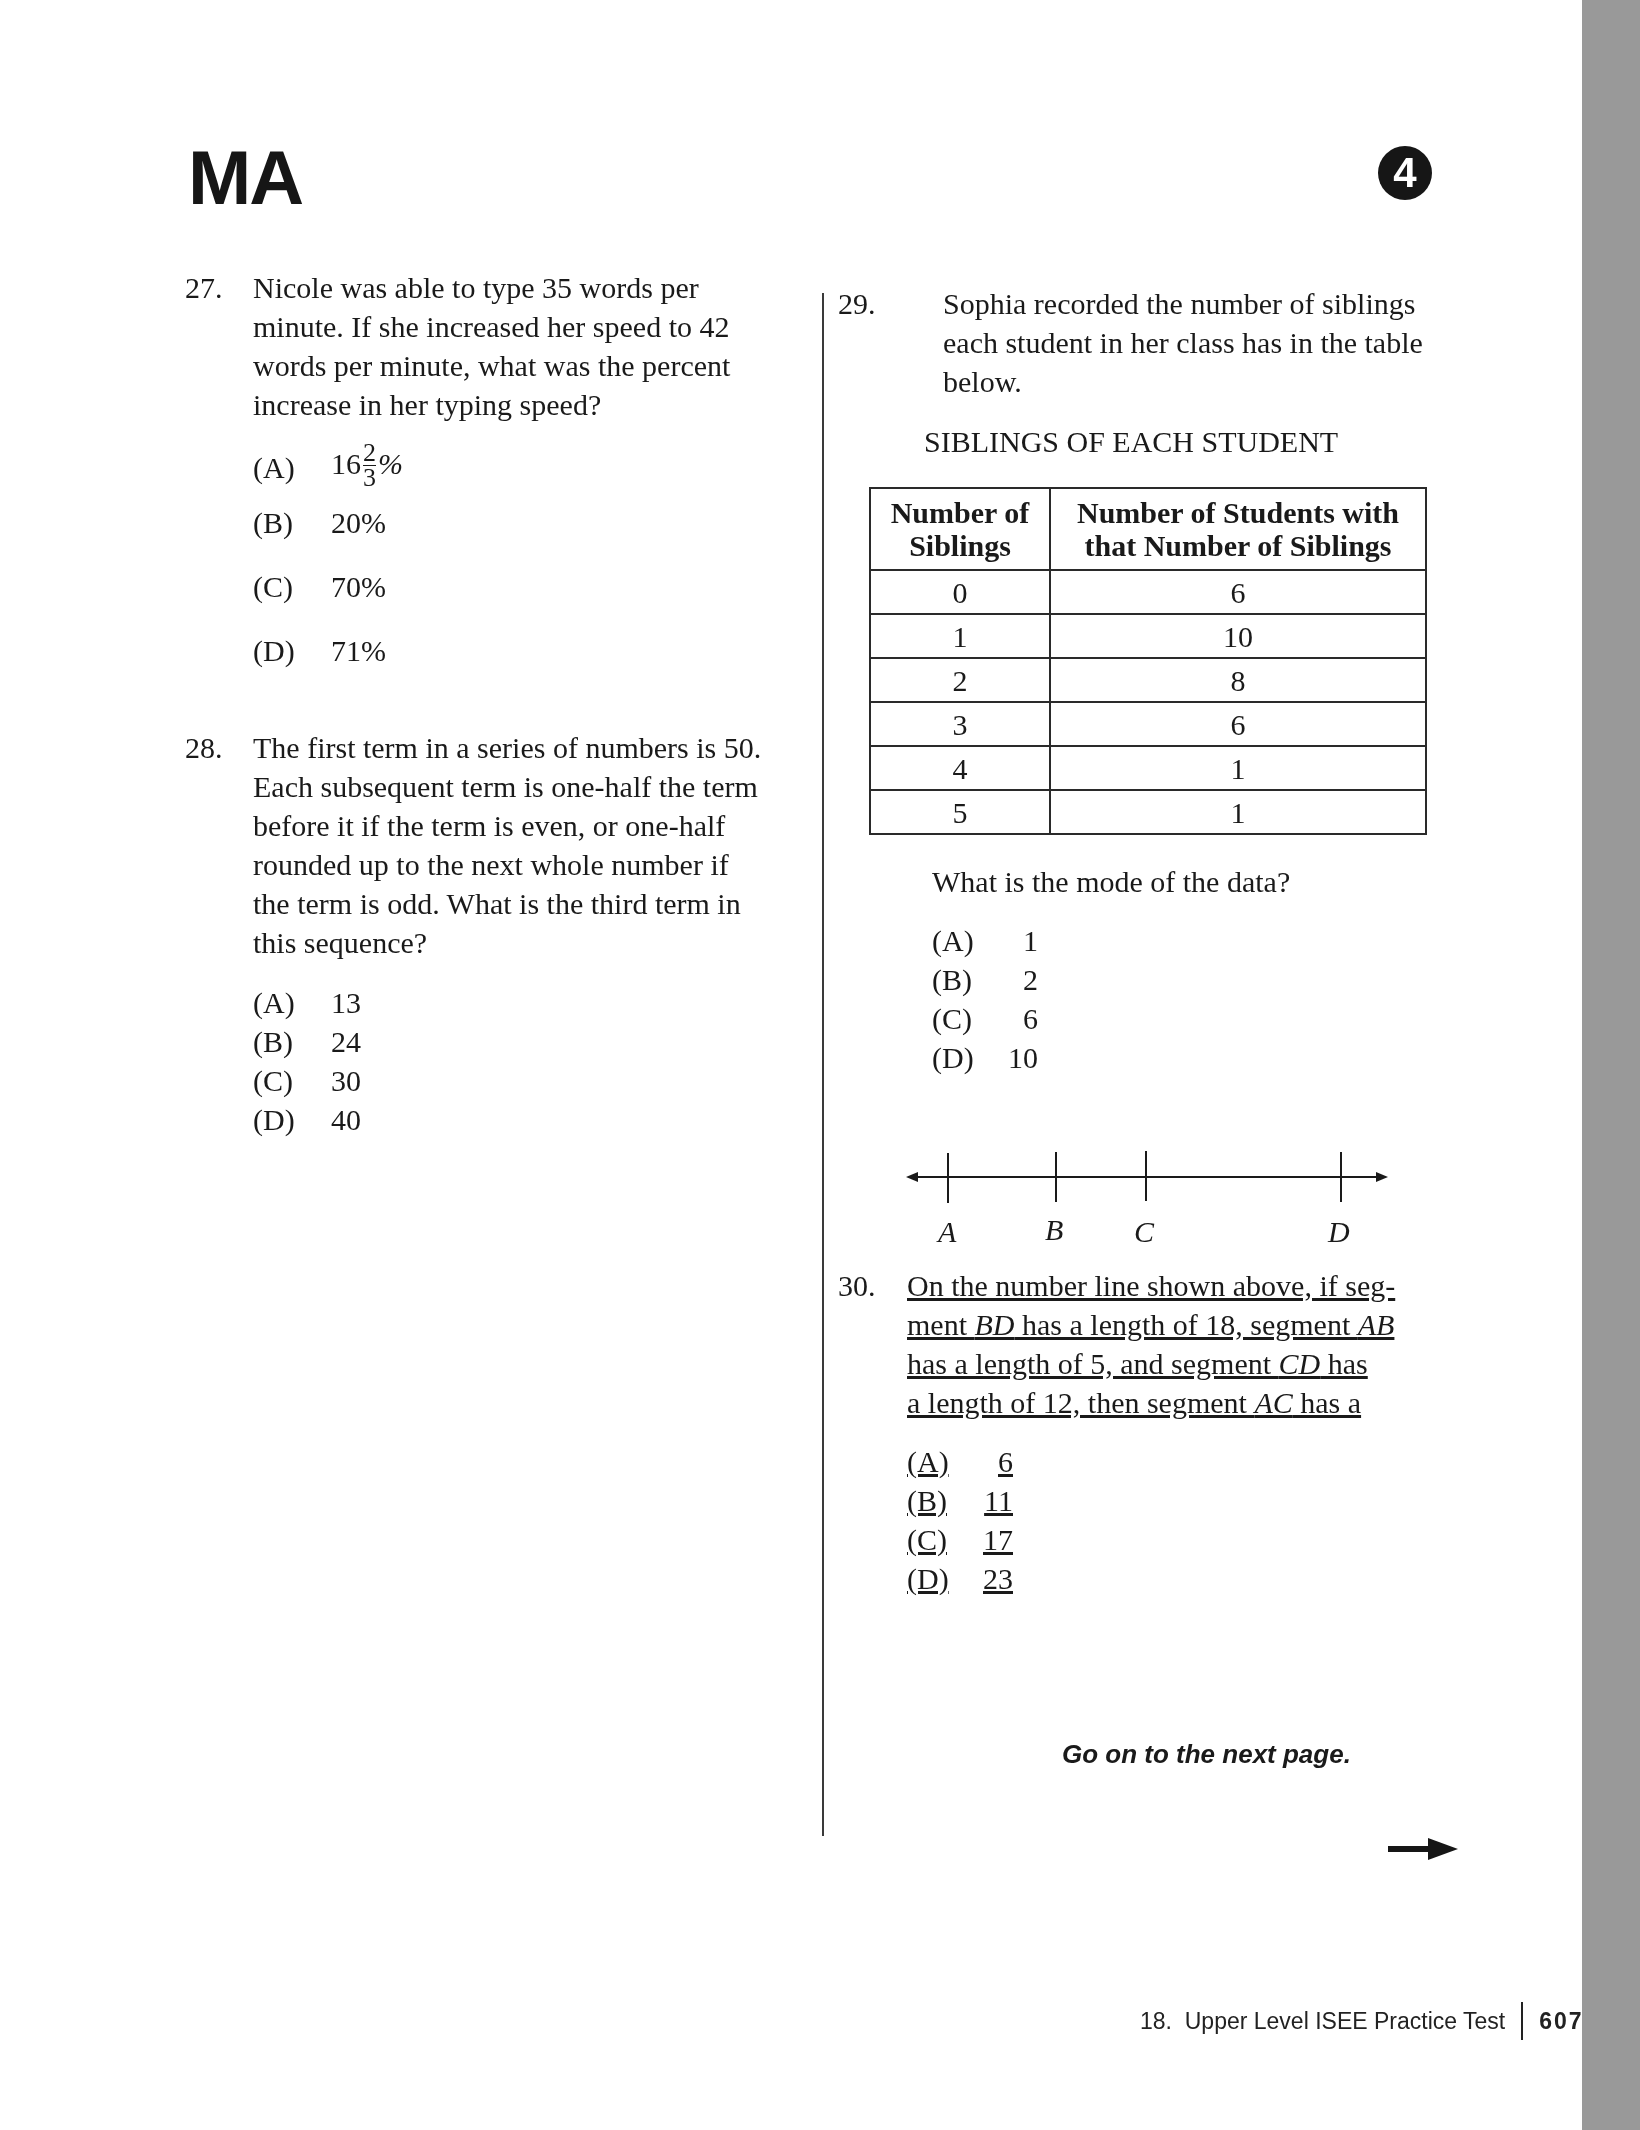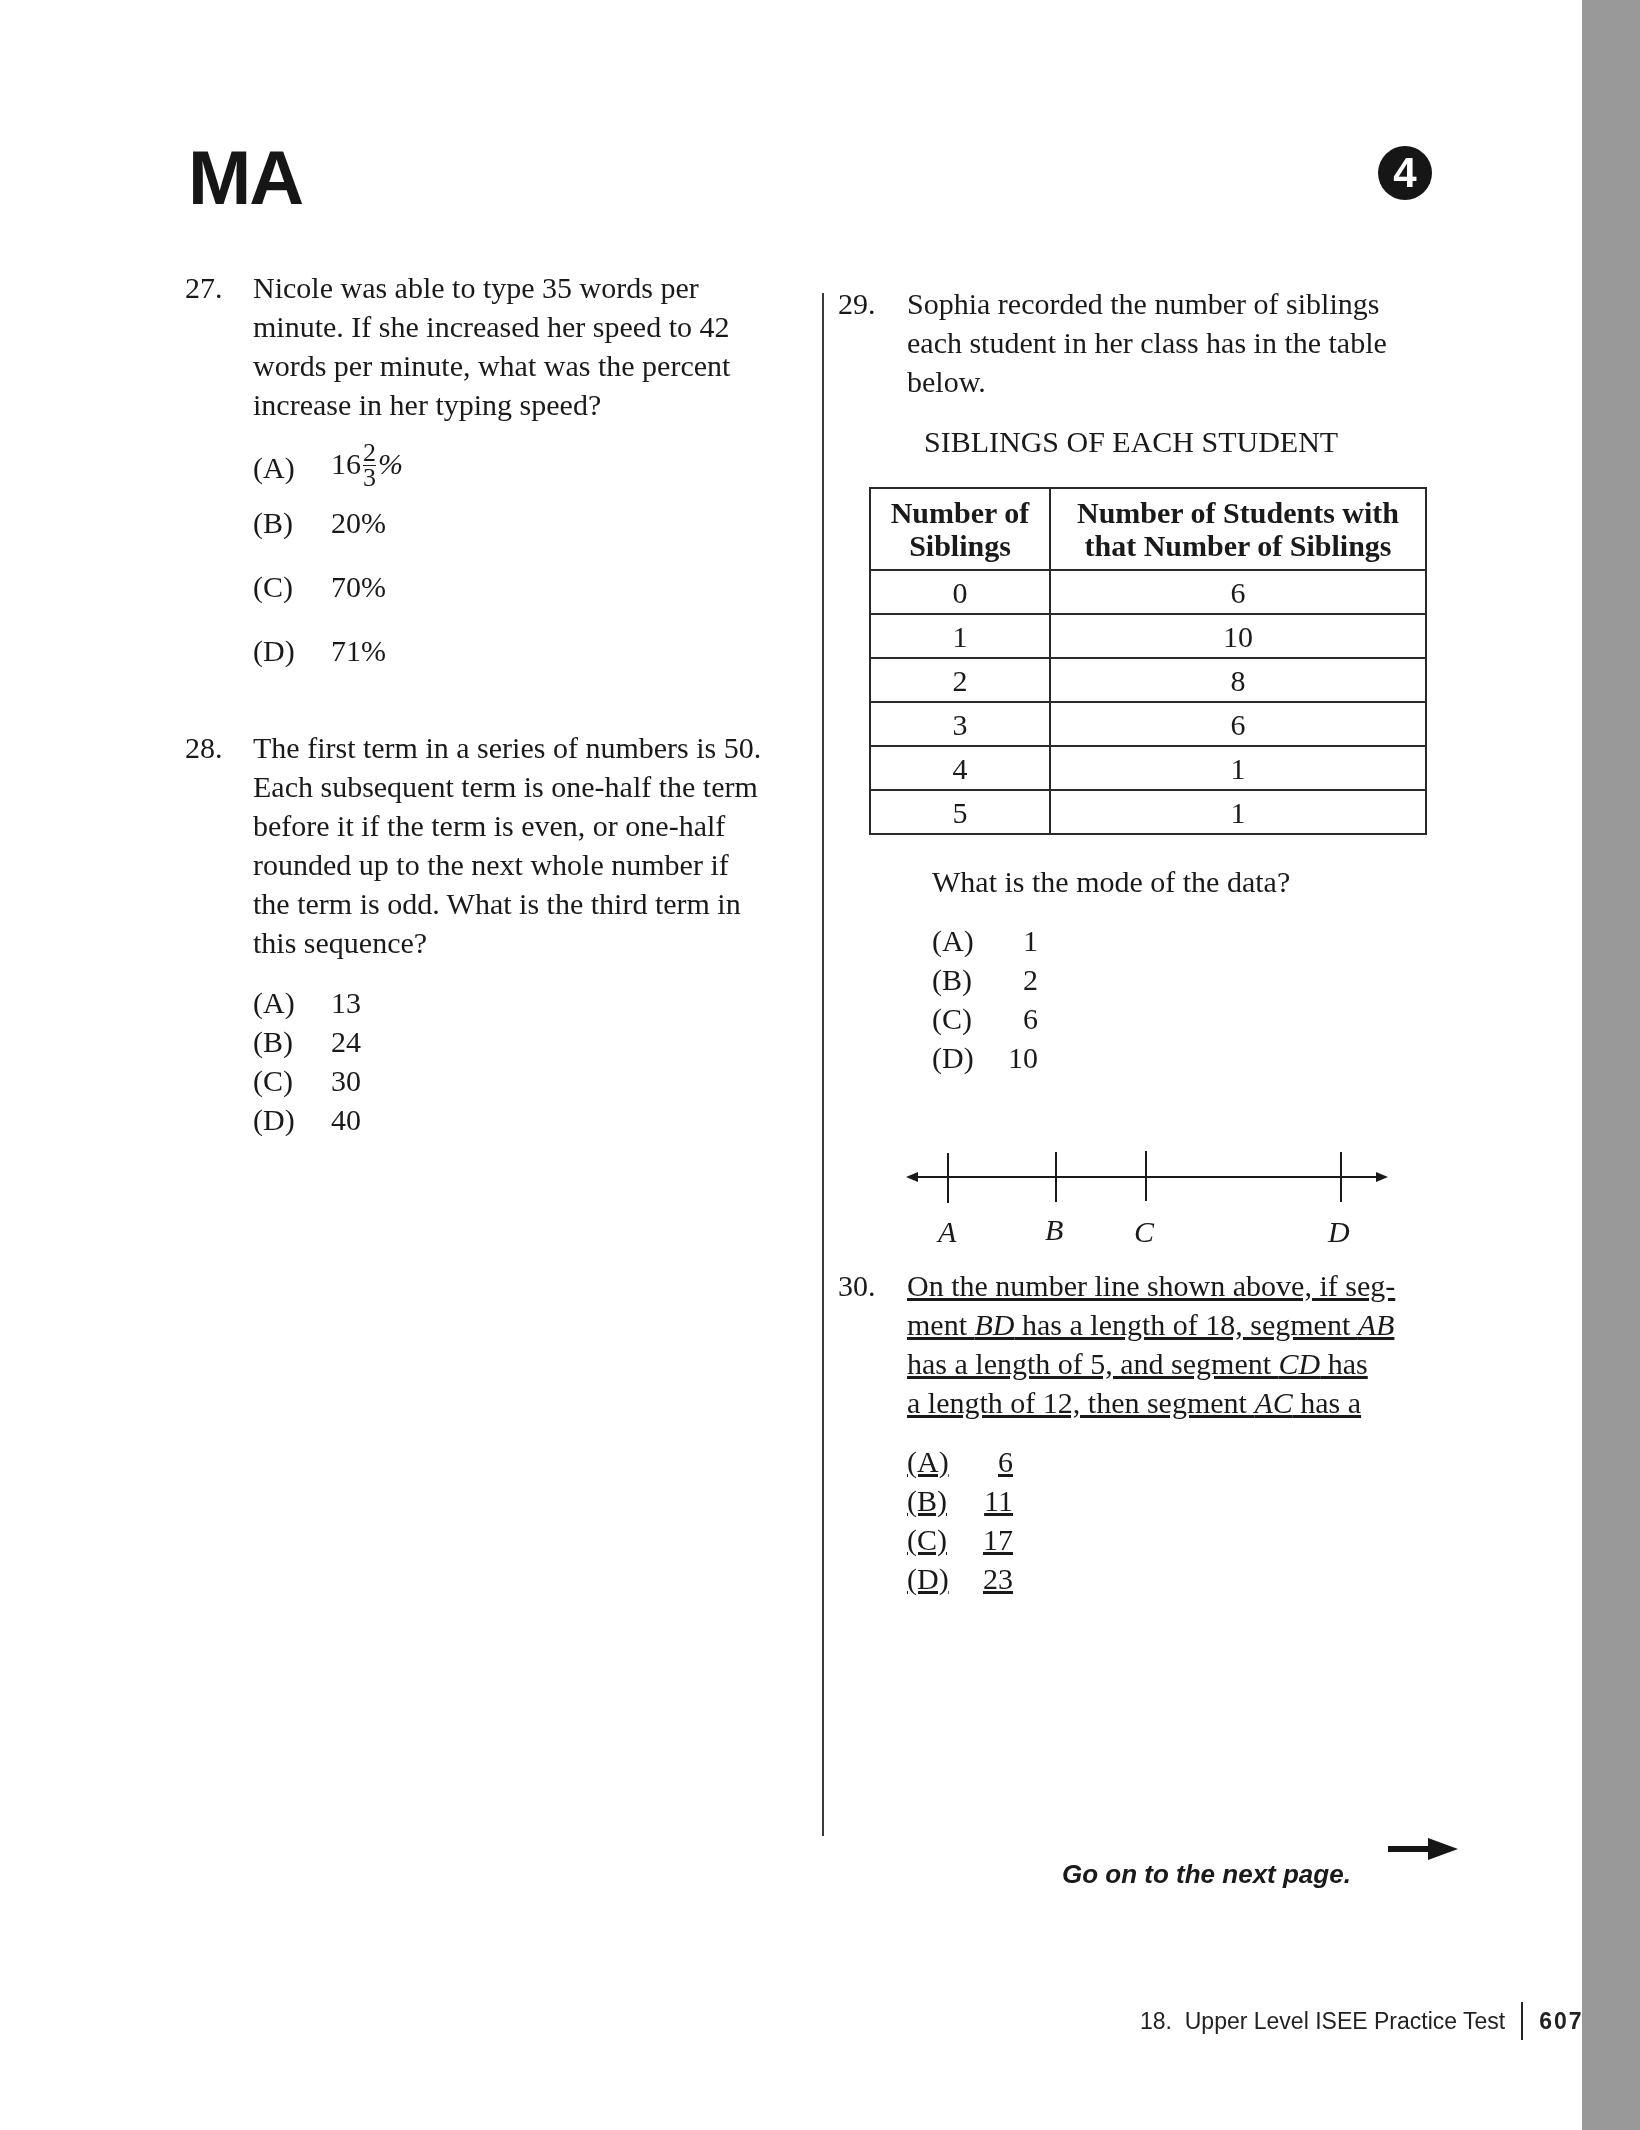--- a/index.html
+++ b/index.html
@@ -43,21 +43,21 @@
   table.sib th, table.sib td { border: 2px solid #2a2a2a; text-align: center; padding: 0; }
   table.sib th { font-weight: bold; height: 80px; }
   table.sib td { height: 42px; }
   table.sib .c1 { width: 178px; }
   table.sib .c2 { width: 374px; }
 
   .numline { position: absolute; left: 900px; top: 1145px; }
   .numline svg text { font-family: "Liberation Serif", "DejaVu Serif", serif; font-style: italic; font-size: 30px; fill: #1a1a1a; }
 
   .next-page {
-    position: absolute; left: 1062px; top: 1858px;
+    position: absolute; left: 1062px; top: 1738px;
     font-family: "Liberation Sans", "DejaVu Sans", sans-serif; font-style: italic; font-weight: bold; font-size: 26px; line-height: 32px;
   }
   .next-arrow { position: absolute; left: 1388px; top: 1838px; }
 
   .footer {
     position: absolute; left: 1140px; top: 2002px;
     font-family: "Liberation Sans", "DejaVu Sans", sans-serif; font-size: 23px; line-height: 30px; color: #222;
     display: flex; align-items: center;
   }
   .footer .sep { width: 2px; height: 38px; background: #222; margin: 0 16px 0 16px; }
@@ -128,21 +128,21 @@
     </div>
     <div class="opt">
       <span class="lbl">(D)</span>
       <span class="val">40</span>
     </div>
   </div>
 </div>
 
 <div class="q" style="left:838px; top:284px; width:600px;">
   <span class="num">29.</span>
-  <div class="stem" style="margin-left:69px;">
+  <div class="stem" style="margin-left:105px;">
     <div>Sophia recorded the number of siblings</div>
     <div>each student in her class has in the table</div>
     <div>below.</div>
   </div>
 </div>
 
 <div class="tbl-title">SIBLINGS OF EACH STUDENT</div>
 
 <table class="sib">
   <thead>

